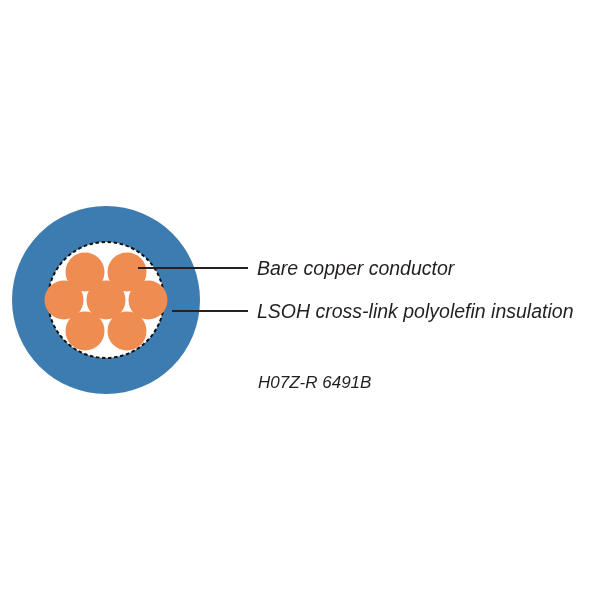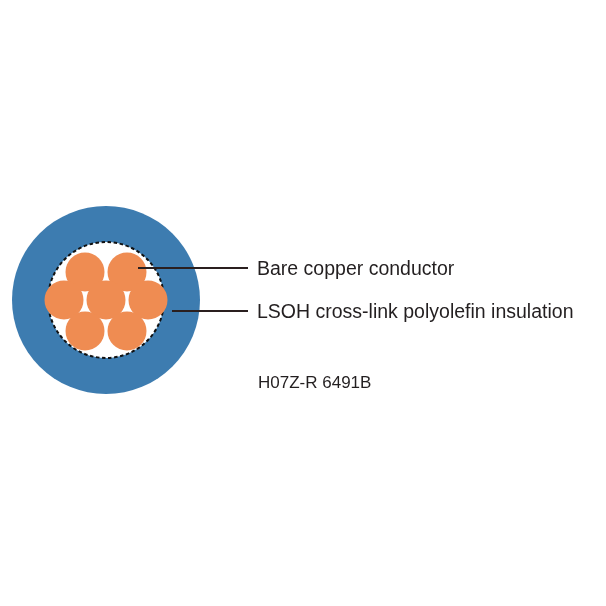--- a/index.html
+++ b/index.html
@@ -13,20 +13,21 @@
     font-family: "Liberation Sans", sans-serif;
     position: relative;
     overflow: hidden;
   }
   #diagram-root {
     position: absolute;
     left: 0;
     top: 0;
     width: 606px;
     height: 606px;
+    font-style: italic;
   }
   svg.figure {
     display: block;
     width: 606px;
     height: 606px;
   }
   .label-text {
     font-family: "Liberation Sans", sans-serif;
     font-size: 19.5px;
     fill: #231f20;

